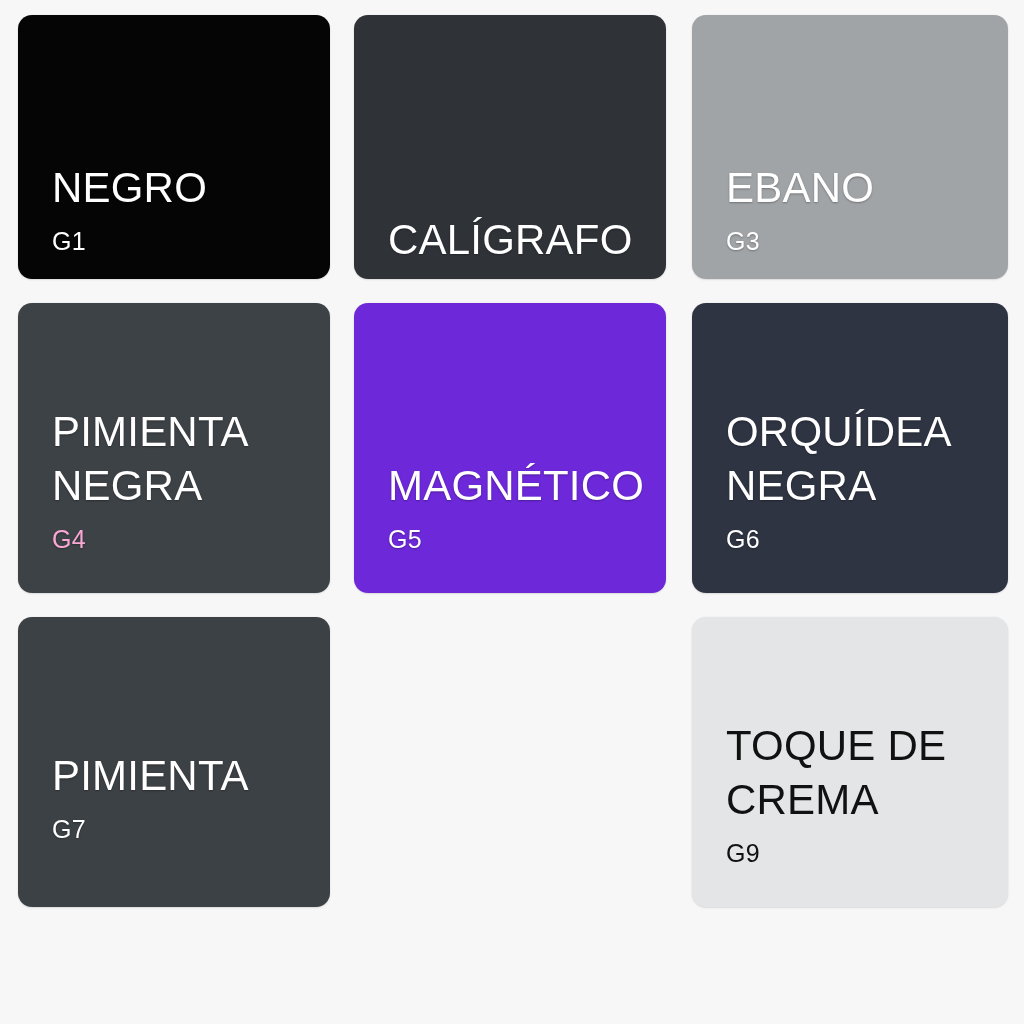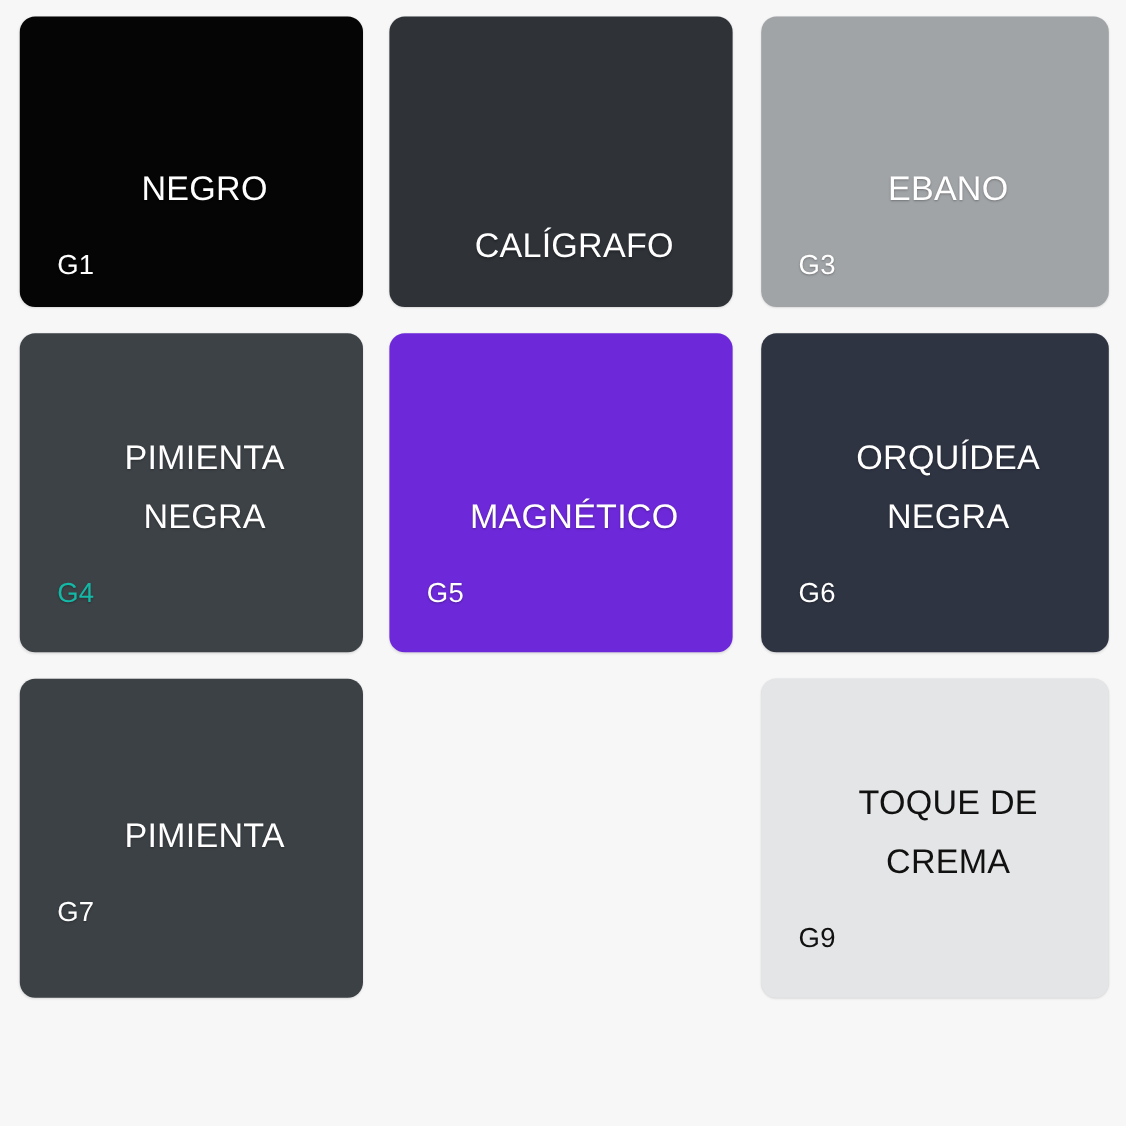--- a/index.html
+++ b/index.html
@@ -32,27 +32,26 @@
   }
 
   .swatch-text {
     position: absolute;
     left: 34px;
     bottom: 0;
     right: 10px;
   }
 
   .swatch-name {
-    font-size: 31px;
+    font-size: 42px;
     line-height: 54px;
     letter-spacing: 0.2px;
     font-weight: 400;
     white-space: pre-line;
-    margin: 16px;
-    text-align: center;
+    margin: 0;
   }
 
   .swatch-code {
     font-size: 25px;
     line-height: 52px;
     letter-spacing: 0.2px;
     font-weight: 400;
     margin: 0;
   }
 
@@ -110,21 +109,21 @@
     <div class="swatch-text">
       <div class="swatch-name" style="color: rgb(255, 255, 255);">EBANO</div>
       <div class="swatch-code" style="color: rgb(255, 255, 255);">G3</div>
     </div>
   </div>
 
   <div class="swatch col-1 row-2 two-line light-text" style="background: rgb(61, 66, 70);">
     <div class="swatch-text">
       <div class="swatch-name" style="color: rgb(255, 255, 255);">PIMIENTA
 NEGRA</div>
-      <div class="swatch-code" style="color: #14b8a6;">G4</div>
+      <div class="swatch-code" style="color: #f9a8d4;">G4</div>
     </div>
   </div>
 
   <div class="swatch col-2 row-2 light-text" style="background: #6d28d9;">
     <div class="swatch-text">
       <div class="swatch-name" style="color: rgb(255, 255, 255);">MAGNÉTICO</div>
       <div class="swatch-code" style="color: rgb(255, 255, 255);">G5</div>
     </div>
   </div>
 

